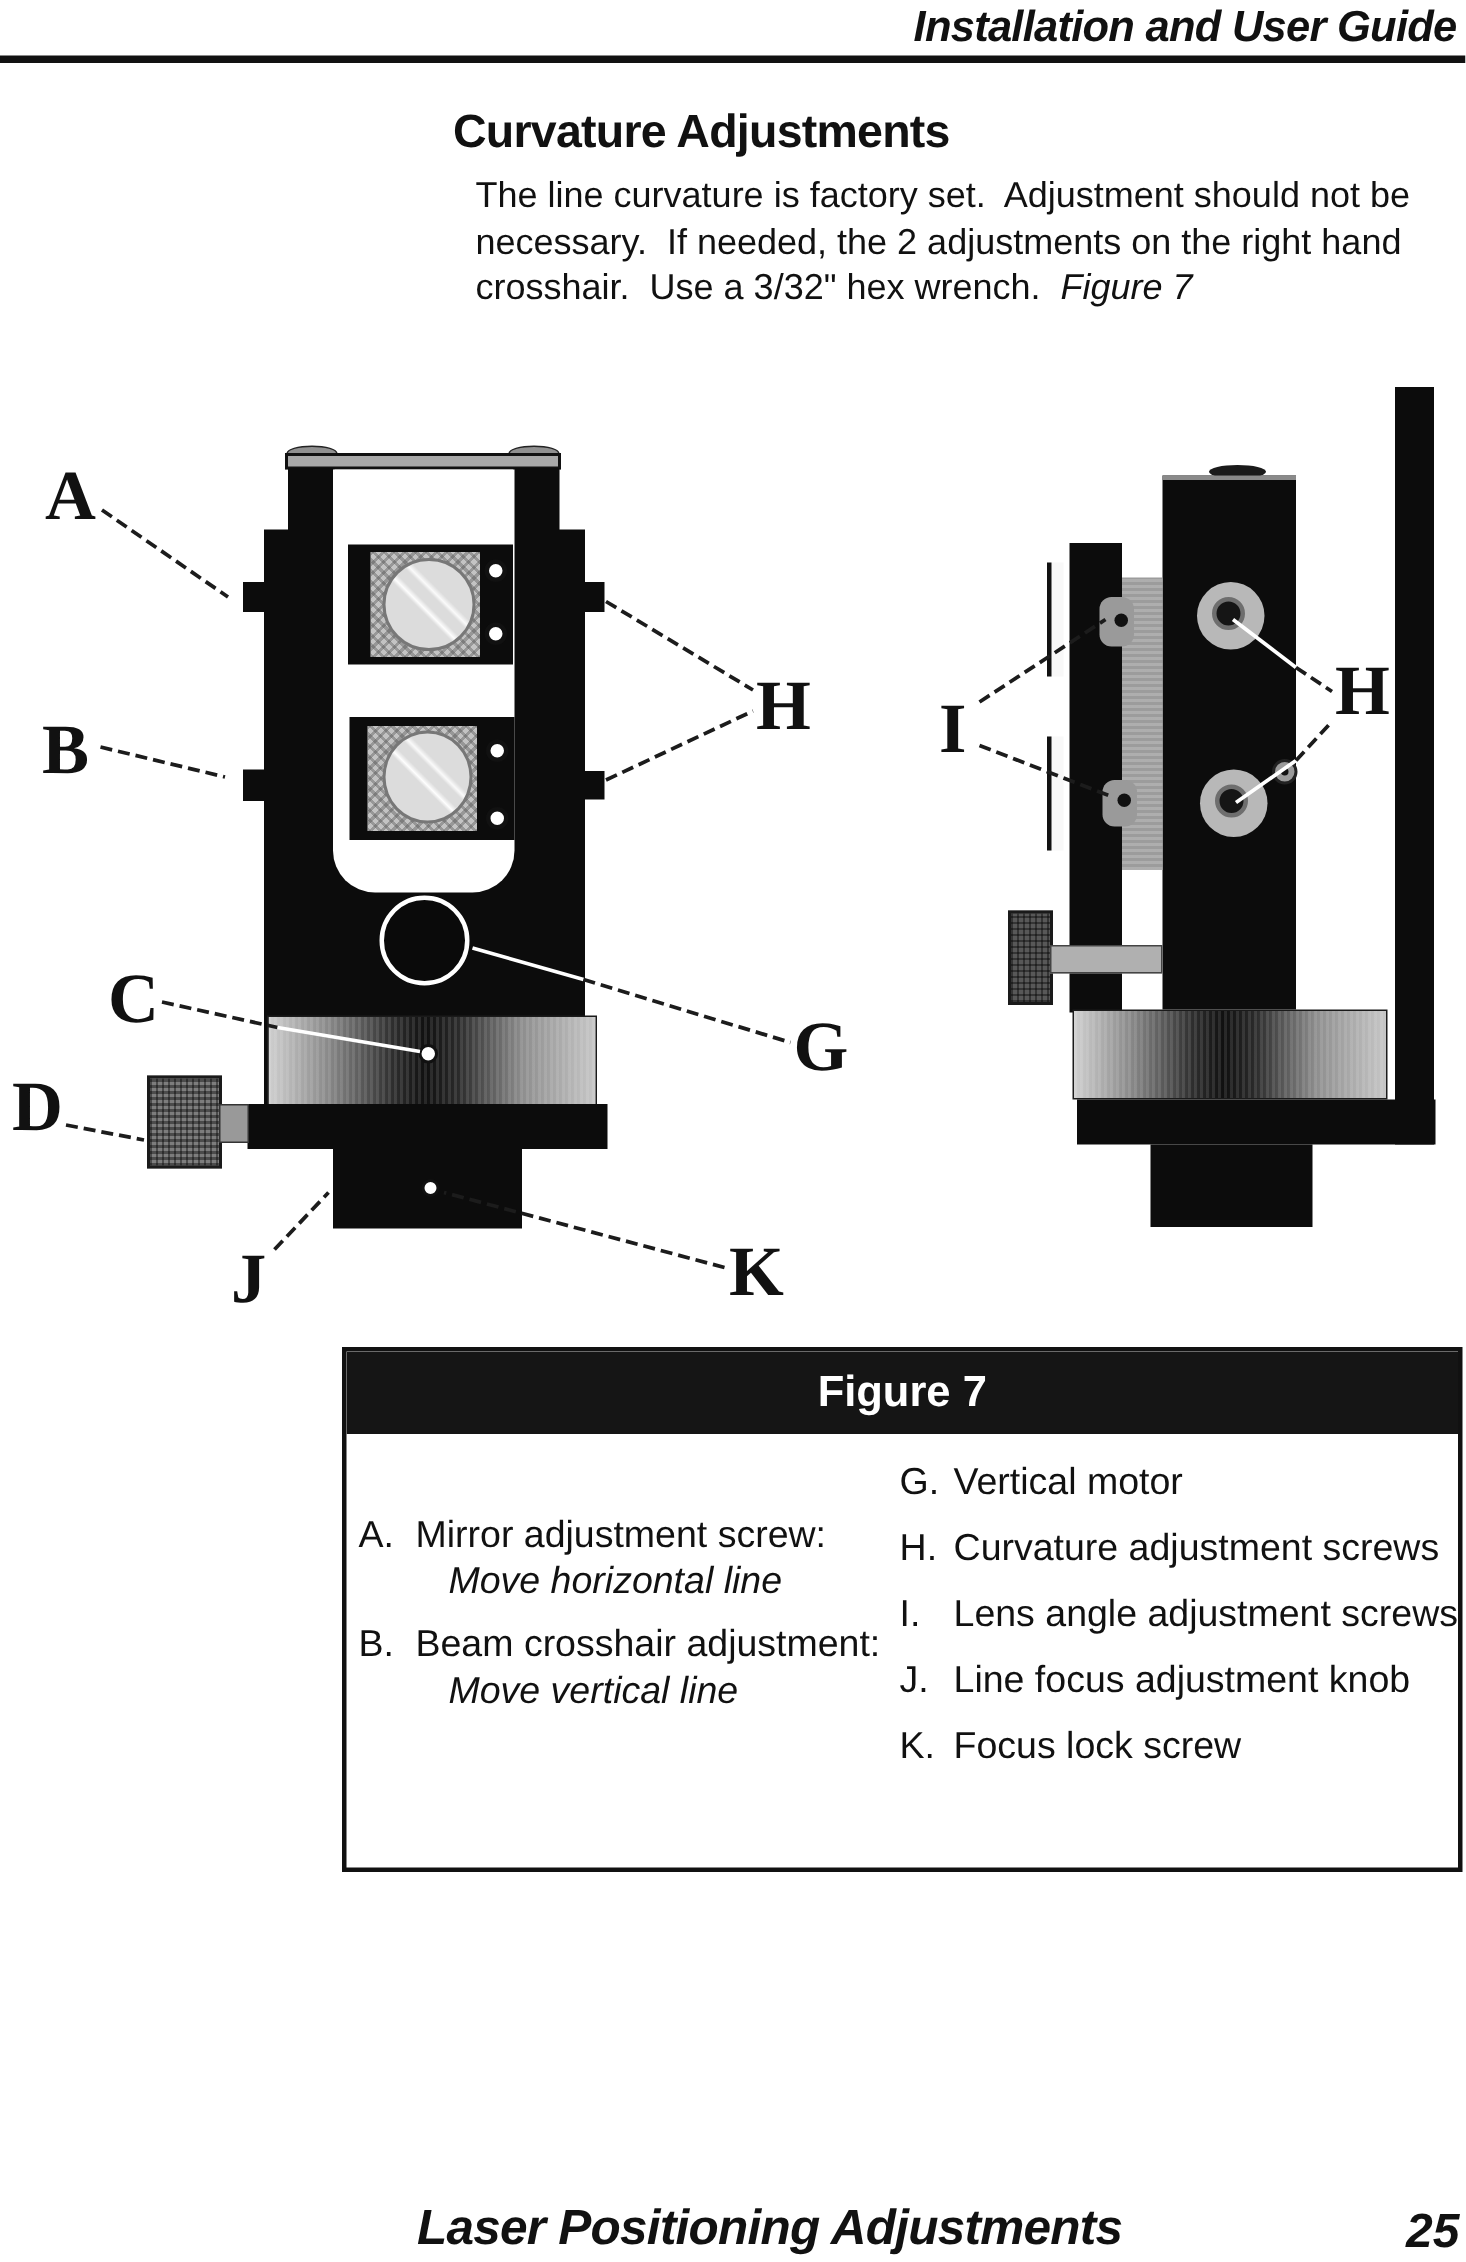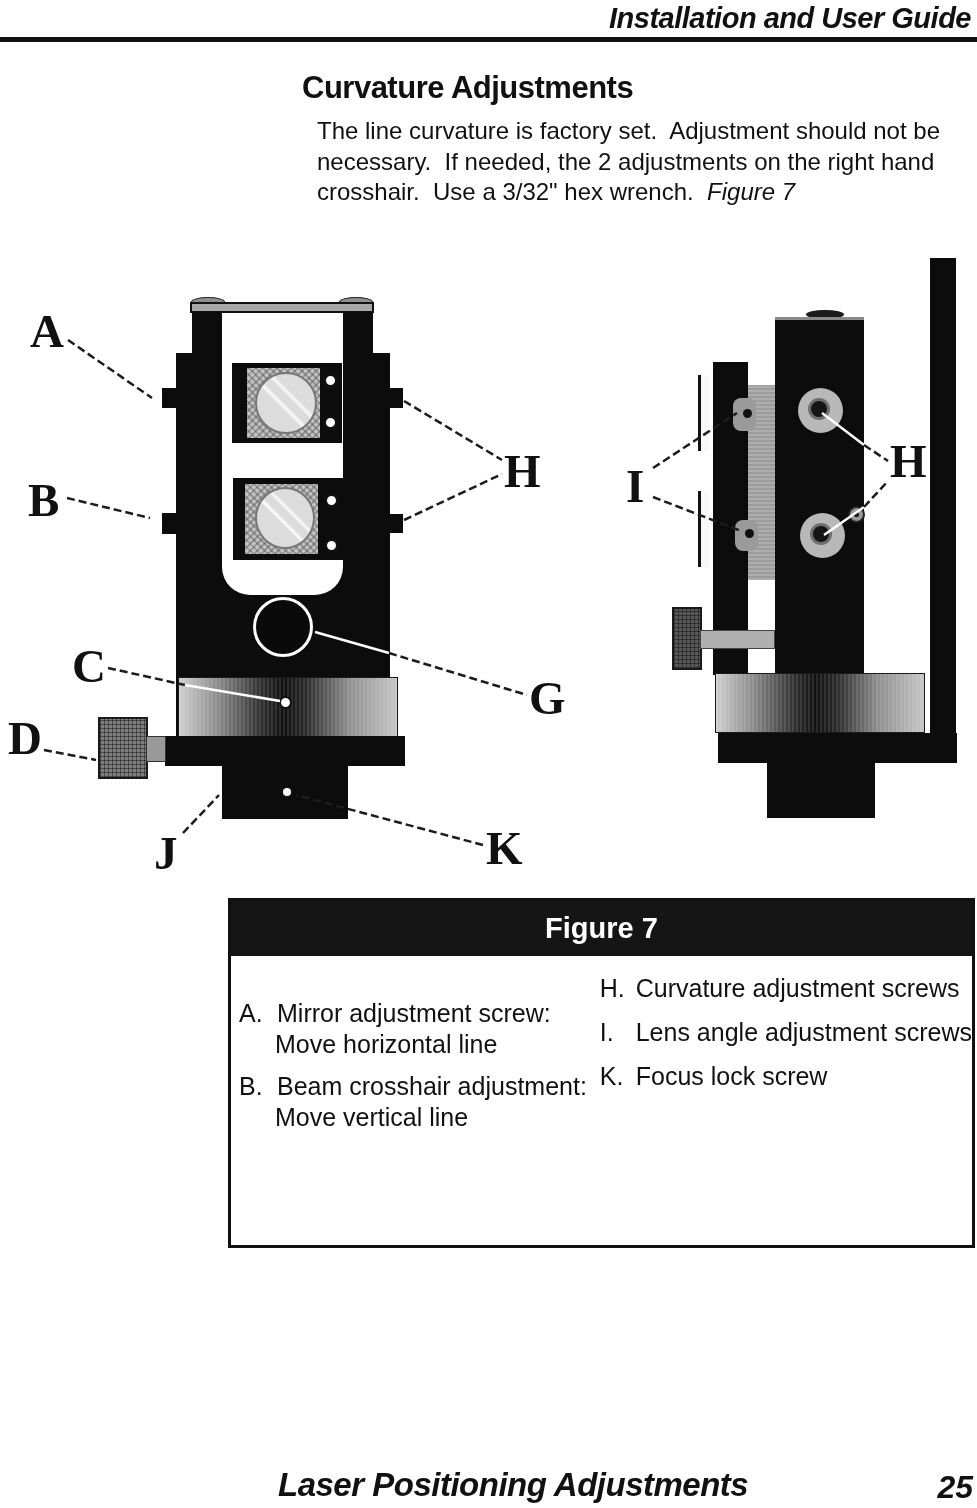--- a/index.html
+++ b/index.html
@@ -110,22 +110,22 @@
 
   
   .ftable{position:absolute;top:898px;left:228px;width:747px;height:350px;border:3px solid #111;
           box-sizing:border-box;background:#fff;overflow:hidden;}
   .ftable-header{height:55px;background:#151515;color:#fff;font-size:29px;font-weight:bold;
                  text-align:center;line-height:55px;}
   .ftable-body{display:flex;font-size:25px;}
   .fcol-left{width:380px;padding:42px 0 0 8px;}
   .fcol-right{flex:1;padding:17px 0 0 0;}
   .fitem{margin-bottom:11px;}
-  .fline{line-height:31px;white-space:nowrap;}
-  .fsub{margin-left:36px;line-height:31px;}
+  .fline{line-height:31px;white-space:nowrap;margin-top:10px;}
+  .fsub{margin-left:60px;line-height:31px;font-style:italic;}
   .flabel{display:inline-block;width:38px;}
   .ritem{line-height:30px;margin-bottom:14px;white-space:nowrap;}
   .rlabel{display:inline-block;width:36px;}
 
   
   .footer-title{position:absolute;left:278px;top:1466px;font-size:33px;font-weight:bold;
                 font-style:italic;letter-spacing:-0.5px;}
   .footer-page{position:absolute;right:4px;top:1469px;font-size:32px;font-weight:bold;font-style:italic;}
 </style>
 </head>
@@ -242,21 +242,23 @@
         <div class="fline"><span class="flabel">A.</span><span>Mirror adjustment screw:</span></div>
         <div class="fsub">Move horizontal line</div>
       </div>
       <div class="fitem">
         <div class="fline"><span class="flabel">B.</span><span>Beam crosshair adjustment:</span></div>
         <div class="fsub">Move vertical line</div>
       </div>
 
     </div>
     <div class="fcol-right">
+      <div class="ritem"><span class="rlabel">G.</span><span>Vertical motor</span></div>
       <div class="ritem"><span class="rlabel">H.</span><span>Curvature adjustment screws</span></div>
       <div class="ritem"><span class="rlabel">I.</span><span>Lens angle adjustment screws</span></div>
+      <div class="ritem"><span class="rlabel">J.</span><span>Line focus adjustment knob</span></div>
       <div class="ritem"><span class="rlabel">K.</span><span>Focus lock screw</span></div>
     </div>
   </div>
 </div>
 
 <div class="footer-title">Laser Positioning Adjustments</div>
 <div class="footer-page">25</div>
 
 </body></html>

